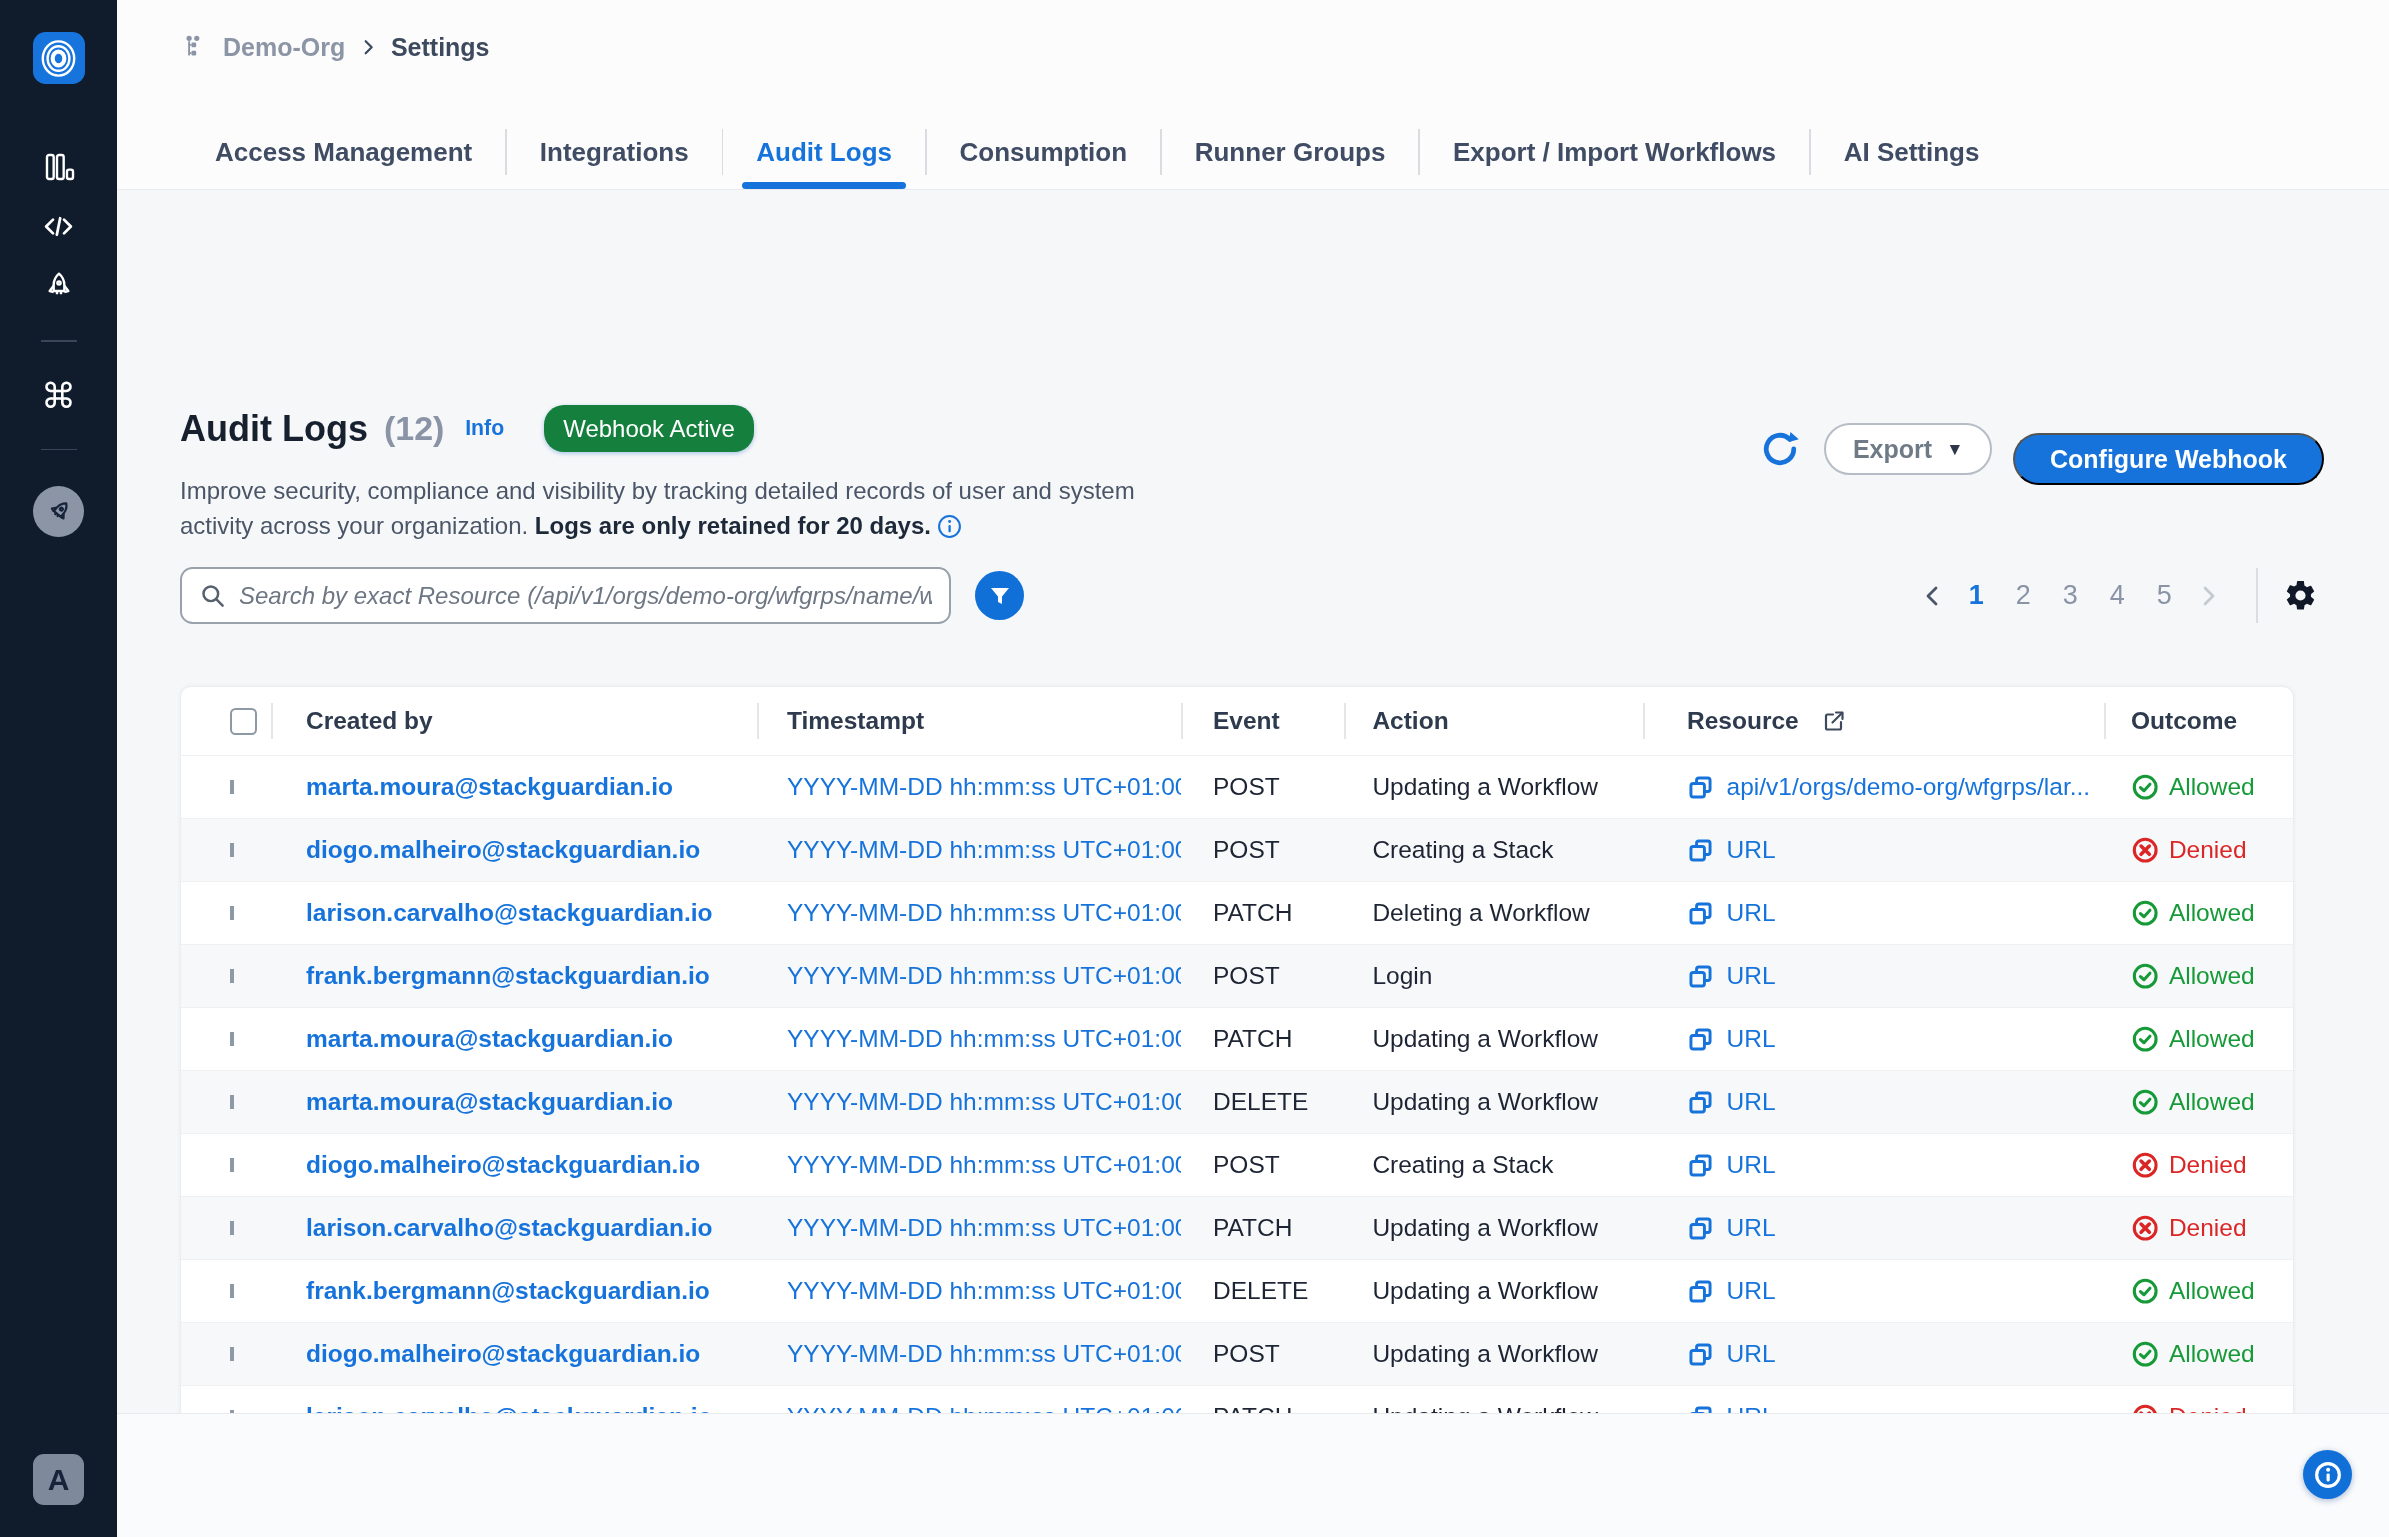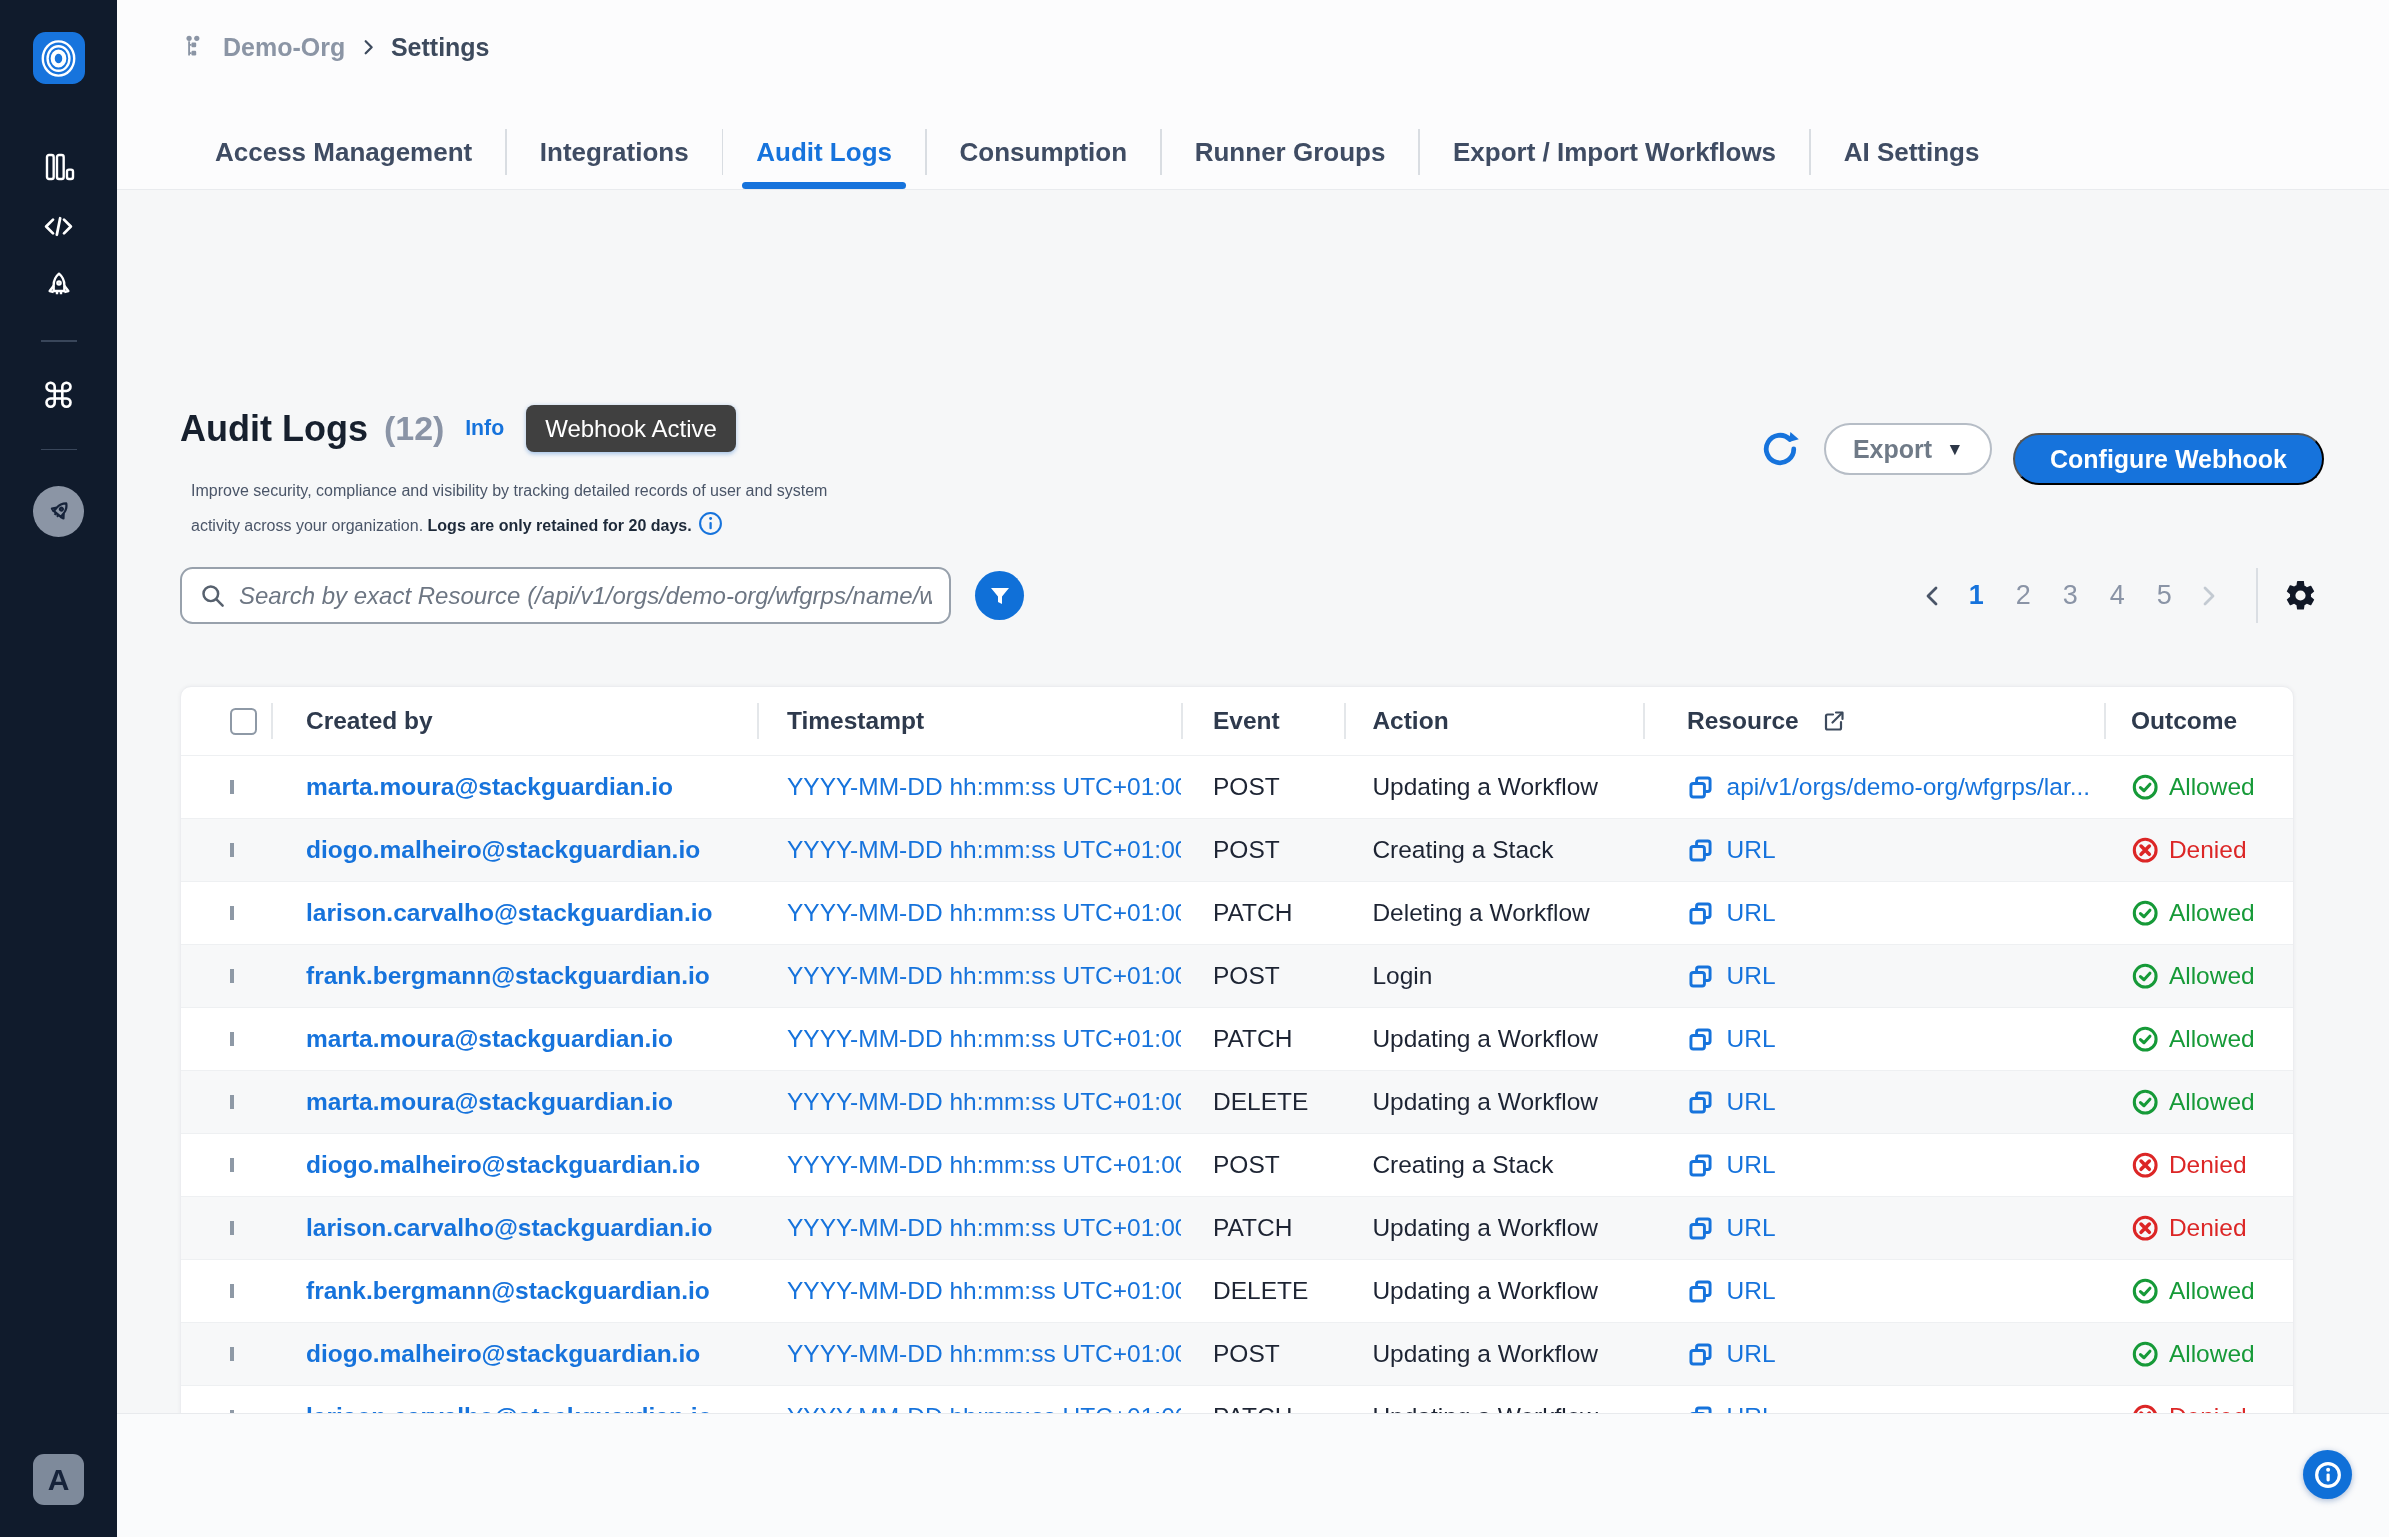--- a/index.html
+++ b/index.html
@@ -38,24 +38,24 @@
                        height:7.1px; border-radius:4px; background:#1673dc; }
   .tab-divider { width:1.6px; height:46px; background:#d9dde2; }
 
   .content { position:relative; height:1220px; }
 
   
   .page-head { position:absolute; left:63px; top:215px; display:flex; align-items:center; gap:16px; }
   .page-title { font-size:36px; font-weight:bold; color:#17202e; }
   .page-count { font-size:34px; font-weight:600; color:#8a94a6; }
   .info-link { font-size:21.3px; font-weight:bold; color:#1673dc; margin-left:4.7px; cursor:pointer; }
-  .badge { margin-left:6px; background:#404040; color:#ffffff; font-size:24px;
-           padding:9.5px 19px; border-radius:8px; box-shadow:0 1.6px 4px rgba(16,100,200,.35); }
-
-  .desc { position:absolute; left:74px; top:283px; font-size:16px; color:#4a5568; line-height:35px; }
+  .badge { margin-left:24px; background:#15803d; color:#ffffff; font-size:24px;
+           padding:9.5px 19px; border-radius:20px; box-shadow:0 1.6px 4px rgba(16,100,200,.35); }
+
+  .desc { position:absolute; left:63px; top:283px; font-size:24px; color:#4a5568; line-height:35px; }
   .desc b { color:#1d2939; }
   .desc .info-dot { display:inline-block; vertical-align:-4.7px; margin-left:6.3px; }
 
   
   .toolbar { position:absolute; right:65px; top:223px; display:flex; align-items:center; gap:20.5px; }
   .refresh-btn { width:46px; height:46px; display:flex; align-items:center; justify-content:center; cursor:pointer; }
   .btn { height:52px; border-radius:26px; display:flex; align-items:center; justify-content:center;
          font-size:25px; font-weight:bold; cursor:pointer; white-space:nowrap; }
   .btn-export { background:#ffffff; border:2.4px solid #b6bdc6; color:#6f7a87; padding:0 27px; gap:14.2px; }
   .btn-export .caret { font-size:17.4px; color:#2d3747; }

